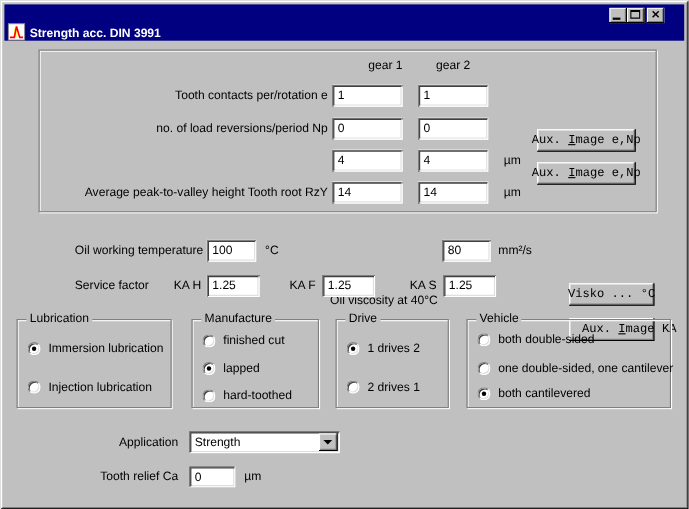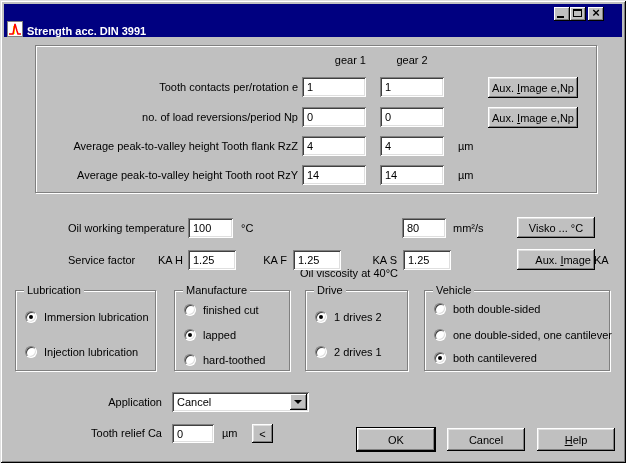--- a/index.html
+++ b/index.html
@@ -40,24 +40,24 @@
 
   .field {
     position:absolute; background:#fff; border:none; height:20px;
     font-family:"Liberation Sans", sans-serif; font-size:11px; padding:0 0 0 5px;
     box-shadow: inset 1px 1px 0 #808080, inset -1px -1px 0 #ffffff,
                 inset 2px 2px 0 #404040, inset -2px -2px 0 #dfdfdf;
   }
 
   .btn {
     position:absolute; background:#c0c0c0; text-align:center; white-space:nowrap;
-    font-family:Liberation Sans, sans-serif; font-size:11px;
+    font-family:Liberation Mono, monospace; font-size:11px;
     box-shadow: inset -1px -1px 0 #000, inset 1px 1px 0 #fff,
                 inset -2px -2px 0 #808080, inset 2px 2px 0 #dfdfdf;
-    display:flex; align-items:center; justify-content:center;
+    display:flex; align-items:center; justify-content:center;margin-top:40px;
   }
   .btn-default { outline:1px solid #000; }
   .u { text-decoration:underline; }
 
   .opt { position:absolute; height:14px; white-space:nowrap; }
   .radio {
     position:absolute; left:0; top:0; width:12px; height:12px; border-radius:50%;
     background:#fff; border:1px solid #808080; border-right-color:#fff; border-bottom-color:#fff;
     box-shadow: inset 1px 1px 0 #404040, inset -1px -1px 0 #dfdfdf;
   }
@@ -119,21 +119,20 @@
     <span><span>Aux. </span><span class="u">I</span><span>mage e,Np</span></span>
   </div>
 
   <div class="lbl lbl-r" style="left:40px; top:107px; width:258px;">no. of load reversions/period Np</div>
   <input class="field" style="left: 302px; top: 107px; width: 64px;" value="0">
   <input class="field" style="left: 380px; top: 107px; width: 64px;" value="0">
   <div class="btn" style="left:488px; top:107px; width:90px; height:21px;">
     <span><span>Aux. </span><span class="u">I</span><span>mage e,Np</span></span>
   </div>
 
-  <div class="lbl lbl-r" style="left:40px; top:136px; width:258px;">Average peak-to-valley height Tooth flank RzZ</div>
   <input class="field" style="left: 302px; top: 136px; width: 64px;" value="4">
   <input class="field" style="left: 380px; top: 136px; width: 64px;" value="4">
   <div class="lbl" style="left:458px; top:136px;">µm</div>
 
   <div class="lbl lbl-r" style="left:40px; top:165px; width:258px;">Average peak-to-valley height Tooth root RzY</div>
   <input class="field" style="left: 302px; top: 165px; width: 64px;" value="14">
   <input class="field" style="left: 380px; top: 165px; width: 64px;" value="14">
   <div class="lbl" style="left:458px; top:165px;">µm</div>
 
   <div class="lbl" style="left:68px; top:218px;">Oil working temperature</div>
@@ -206,21 +205,21 @@
       <span class="opt-label">one double-sided, one cantilever</span>
     </div>
     <div class="opt" style="left:9px; top:61px;">
       <span class="radio checked"></span>
       <span class="opt-label">both cantilevered</span>
     </div>
   </div>
 
   <div class="lbl lbl-r" style="left:60px; top:392px; width:102px;">Application</div>
   <div class="combo" style="left:172px; top:392px; width:137px;">
-    <span class="combo-value">Cancel</span>
+    <span class="combo-value">Strength</span>
     <span class="combo-arrow">
       <span class="tri-down"></span>
     </span>
   </div>
 
   <div class="lbl lbl-r" style="left:60px; top:424px; width:102px; height:19px; line-height:19px;">Tooth relief Ca</div>
   <input class="field" style="left: 172px; top: 424px; width: 42px; height: 19px;" value="0">
   <div class="lbl" style="left:222px; top:424px; height:19px; line-height:19px;">µm</div>
   <div class="btn" style="left:252px; top:424px; width:21px; height:19px;">&lt;</div>
 

